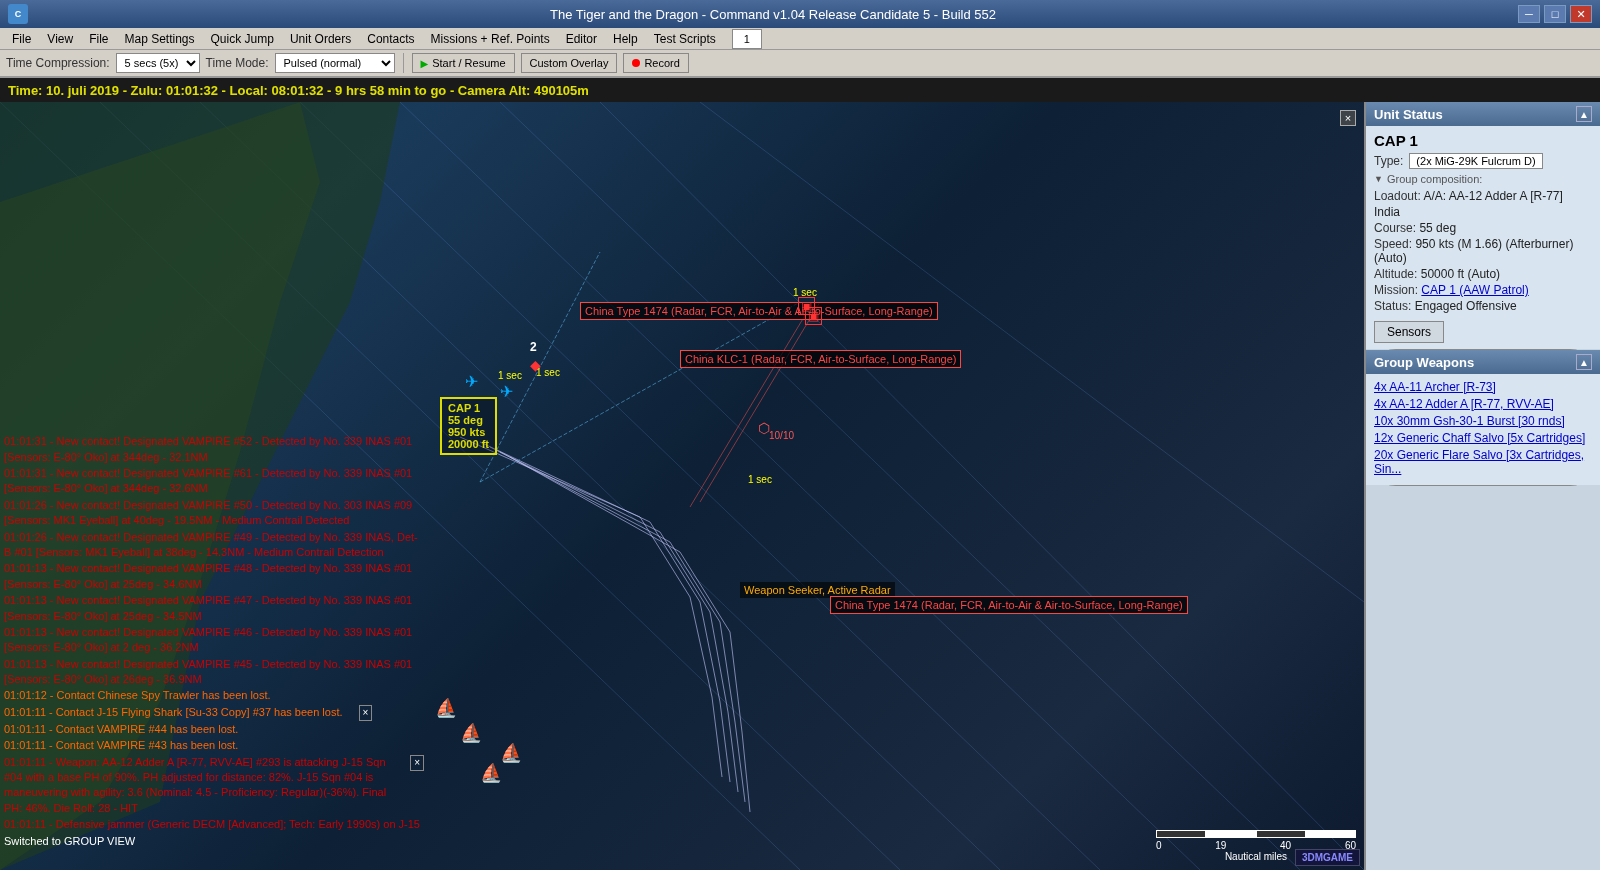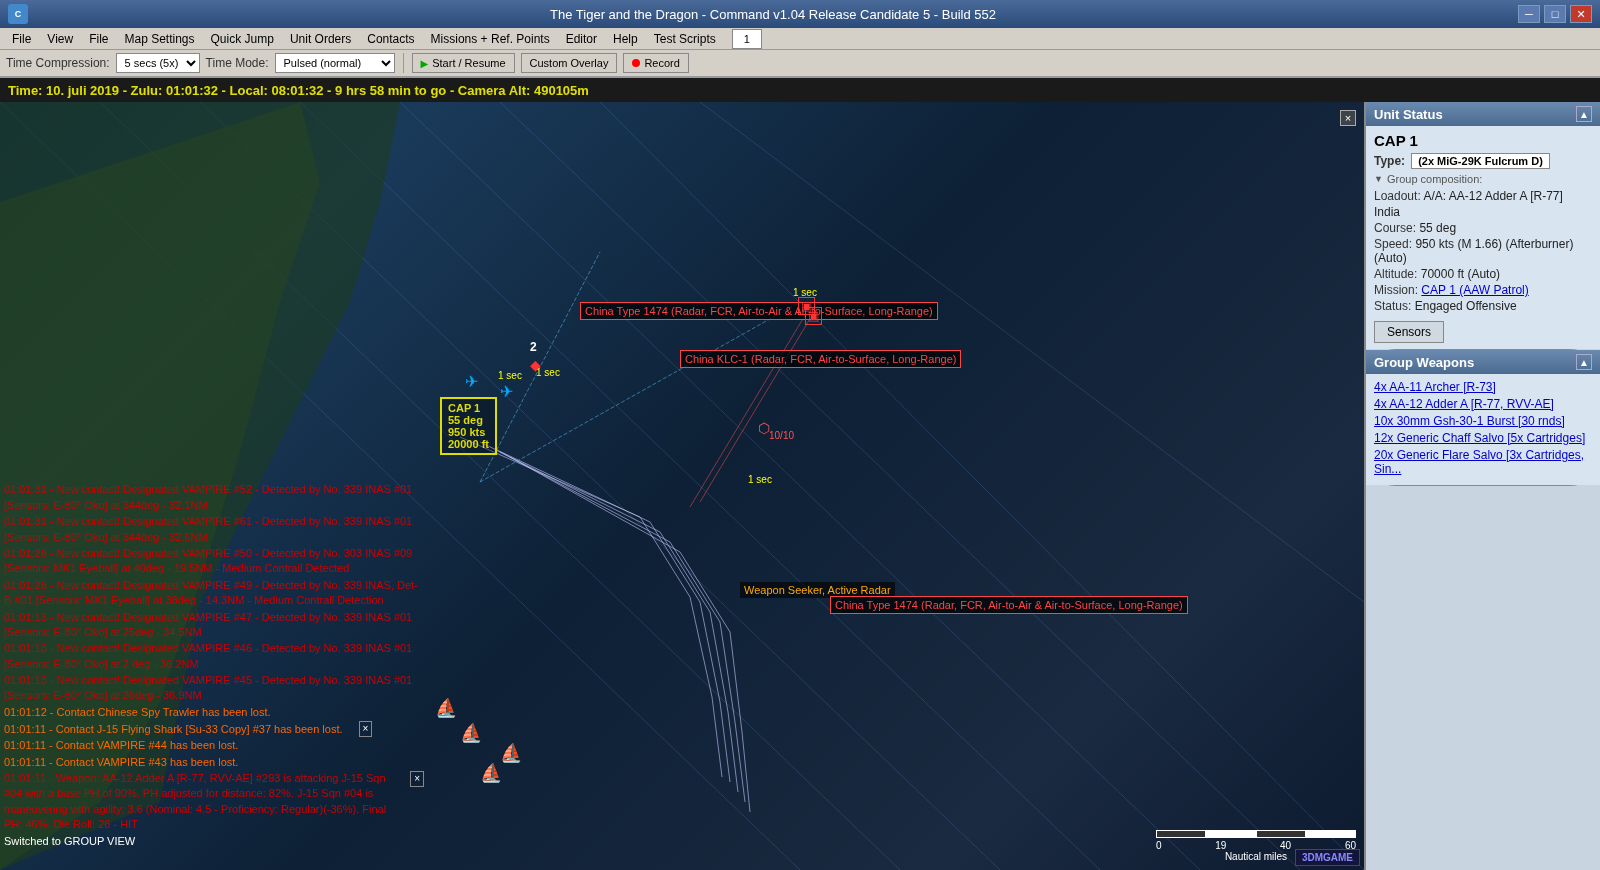--- a/index.html
+++ b/index.html
@@ -160,21 +160,20 @@
       font-weight: bold;
       color: #000;
       margin-bottom: 4px;
     }
 
     .unit-type-row {
       display: flex;
       align-items: center;
       gap: 6px;
       margin-bottom: 4px;
-      font-weight: bold;
     }
     .unit-type-label { color: #333; }
     .unit-type-value {
       background: white;
       border: 1px solid #888;
       padding: 1px 6px;
       font-size: 11px;
     }
 
     .group-comp-row {
@@ -462,34 +461,36 @@
         <span>60</span>
       </div>
       <div style="color:white; font-size:10px; text-align:center;">Nautical miles</div>
     </div>
 
     <div id="event-log">
       <div class="event-line">01:01:31 - New contact! Designated VAMPIRE #52 - Detected by No. 339 INAS #01 [Sensors: E-80° Oko] at 344deg - 32.1NM</div>
       <div class="event-line">01:01:31 - New contact! Designated VAMPIRE #61 - Detected by No. 339 INAS #01 [Sensors: E-80° Oko] at 344deg - 32.6NM</div>
       <div class="event-line">01:01:26 - New contact! Designated VAMPIRE #50 - Detected by No. 303 INAS #09 [Sensors: MK1 Eyeball] at 40deg - 19.5NM - Medium Contrail Detected</div>
       <div class="event-line">01:01:26 - New contact! Designated VAMPIRE #49 - Detected by No. 339 INAS, Det-B #01 [Sensors: MK1 Eyeball] at 38deg - 14.3NM - Medium Contrail Detection</div>
+      <div class="event-line">01:01:13 - New contact! Designated VAMPIRE #48 - Detected by No. 339 INAS #01 [Sensors: E-80° Oko] at 25deg - 34.6NM</div>
       <div class="event-line">01:01:13 - New contact! Designated VAMPIRE #47 - Detected by No. 339 INAS #01 [Sensors: E-80° Oko] at 25deg - 34.5NM</div>
       <div class="event-line">01:01:13 - New contact! Designated VAMPIRE #46 - Detected by No. 339 INAS #01 [Sensors: E-80° Oko] at 2 deg - 36.2NM</div>
       <div class="event-line">01:01:13 - New contact! Designated VAMPIRE #45 - Detected by No. 339 INAS #01 [Sensors: E-80° Oko] at 26deg - 36.9NM</div>
       <div class="event-line lost">01:01:12 - Contact Chinese Spy Trawler has been lost.</div>
       <div class="event-line lost" style="display:flex;align-items:center;gap:16px;">
         <span>01:01:11 - Contact J-15 Flying Shark [Su-33 Copy] #37 has been lost.</span>
         <span style="color:white;cursor:pointer;font-size:10px;border:1px solid #888;padding:0 3px;">×</span>
       </div>
       <div class="event-line lost">01:01:11 - Contact VAMPIRE #44 has been lost.</div>
       <div class="event-line lost">01:01:11 - Contact VAMPIRE #43 has been lost.</div>
       <div class="event-line weapon" style="display:flex;align-items:flex-start;gap:4px;">
         <span>01:01:11 - Weapon: AA-12 Adder A [R-77, RVV-AE] #293 is attacking J-15 Sqn #04 with a base PH of 90%. PH adjusted for distance: 82%. J-15 Sqn #04 is maneuvering with agility: 3.6 (Nominal: 4.5 - Proficiency: Regular)(-36%). Final PH: 46%. Die Roll: 28 - HIT</span>
         <span style="color:white;cursor:pointer;font-size:10px;border:1px solid #888;padding:0 3px;flex-shrink:0;">×</span>
       </div>
+      <div class="event-line weapon">01:01:11 - Defensive jammer (Generic DECM [Advanced]; Tech: Early 1990s) on J-15</div>
       <div class="event-line switch">Switched to GROUP VIEW</div>
     </div>
 
     <div class="logo-badge">3DMGAME</div>
 
   </div>
 
   <div id="right-panel">
 
     <div class="panel-section">
@@ -517,21 +518,21 @@
         <div class="info-row">
           <span class="label">Course:</span>
           <span>55 deg</span>
         </div>
         <div class="info-row">
           <span class="label">Speed:</span>
           <span>950 kts (M 1.66) (Afterburner)  (Auto)</span>
         </div>
         <div class="info-row">
           <span class="label">Altitude:</span>
-          <span>70000 ft  (Auto)</span>
+          <span>50000 ft  (Auto)</span>
         </div>
         <div class="info-row">
           <span class="label">Mission:</span>
           <span class="link">CAP 1 (AAW Patrol)</span>
         </div>
         <div class="info-row">
           <span class="label">Status:</span>
           <span>Engaged Offensive</span>
         </div>
         <button class="sensors-btn">Sensors</button>

